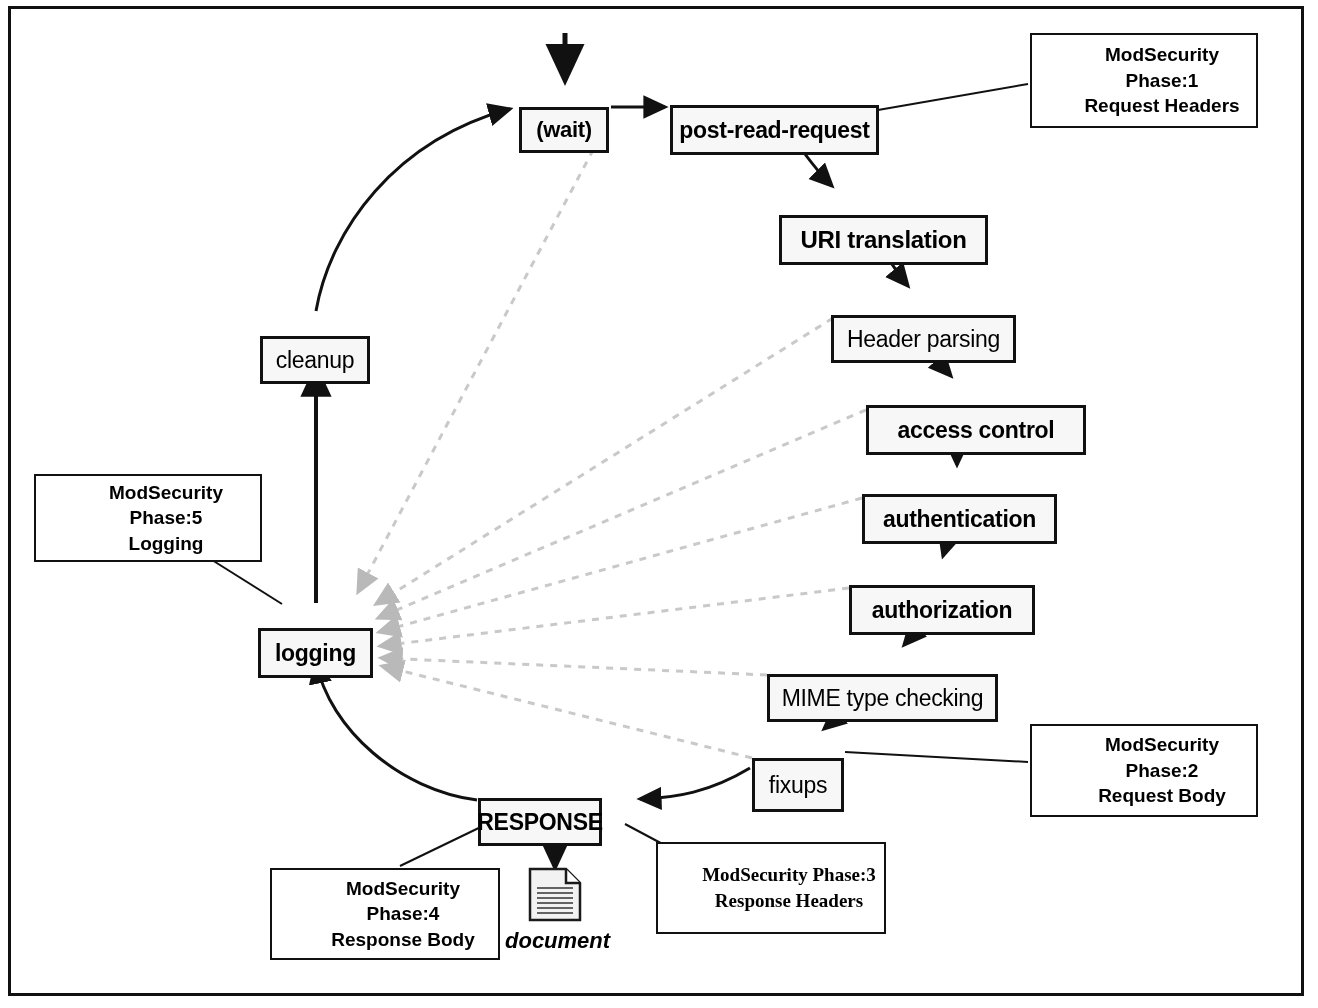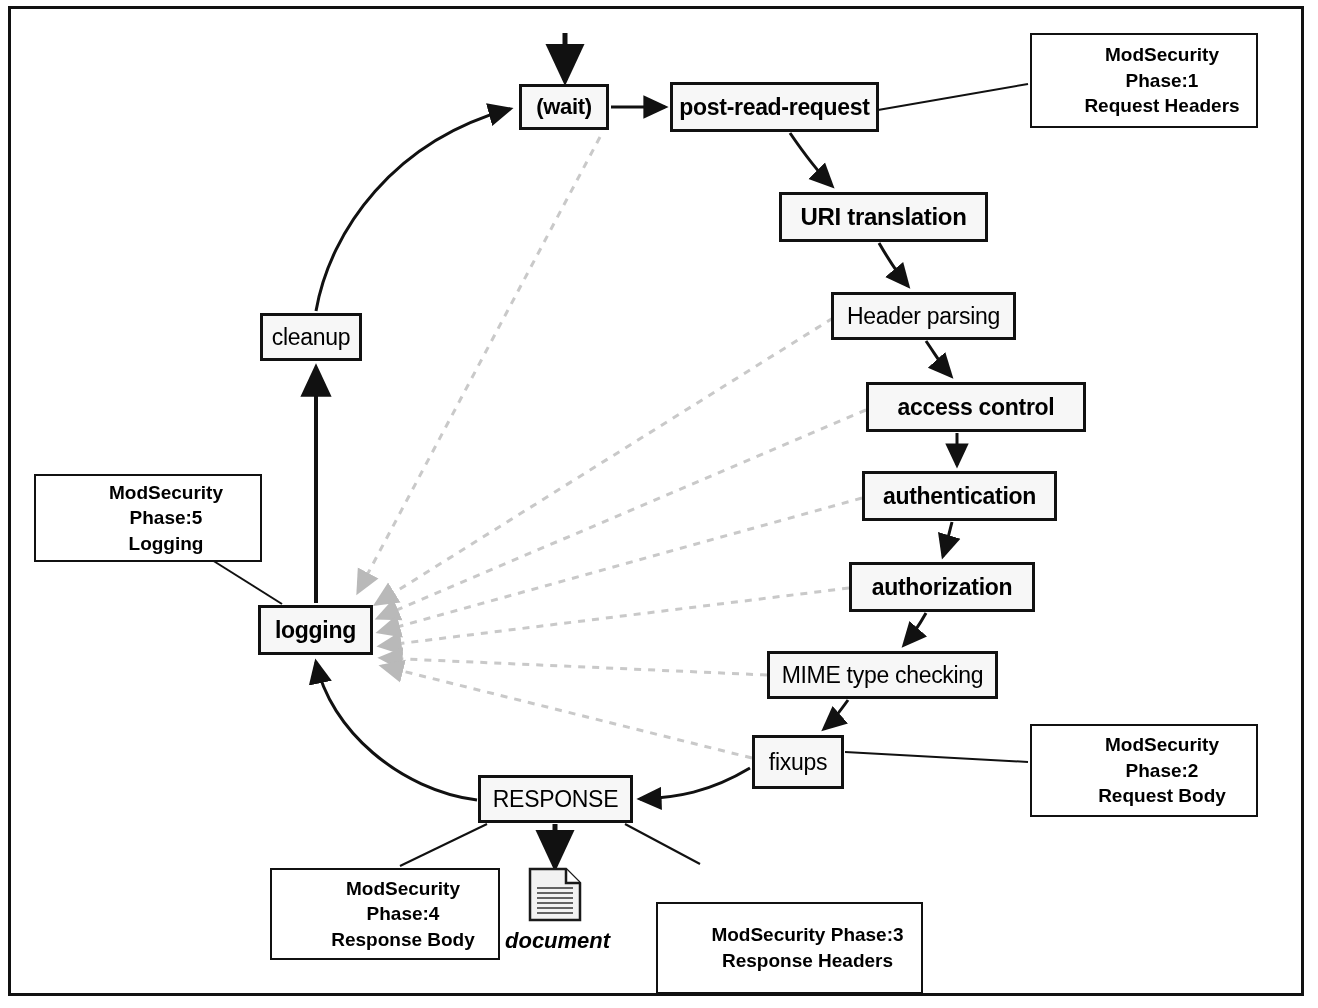--- a/index.html
+++ b/index.html
@@ -37,20 +37,21 @@
     box-sizing: border-box;
     background: #f7f7f7;
     border: 3px solid #111111;
     display: flex;
     align-items: center;
     justify-content: center;
     color: #000000;
     text-align: center;
     white-space: nowrap;
     letter-spacing: -0.3px;
+    margin-top: 23px;
   }
   .node .lbl {
     display: block;
     line-height: 1;
     padding: 0 6px;
   }
   .callout {
     position: absolute;
     box-sizing: border-box;
     background: #ffffff;
@@ -167,29 +168,29 @@
   </div>
 
   <div class="node" style="left:767px; top:651px; width:231px; height:48px; font-size:23px; font-weight:normal;">
     <span class="lbl">MIME type checking</span>
   </div>
 
   <div class="node" style="left:752px; top:735px; width:92px; height:54px; font-size:23px; font-weight:normal;">
     <span class="lbl">fixups</span>
   </div>
 
-  <div class="node" style="left:478px; top:775px; width:155px; height:48px; font-size:23px; font-weight:normal;">
+  <div class="node" style="left:478px; top:775px; width:124px; height:48px; font-size:23px; font-weight:bold;">
     <span class="lbl">RESPONSE</span>
   </div>
 
   <div class="node" style="left:258px; top:605px; width:115px; height:50px; font-size:23px; font-weight:bold;">
     <span class="lbl">logging</span>
   </div>
 
-  <div class="node" style="left:260px; top:313px; width:102px; height:48px; font-size:23px; font-weight:normal;">
+  <div class="node" style="left:260px; top:313px; width:110px; height:48px; font-size:23px; font-weight:normal;">
     <span class="lbl">cleanup</span>
   </div>
 
   <div class="callout" style="left:1030px; top:33px; width:228px; height:95px;">
     <span>ModSecurity Phase:1</span>
     <span>Request Headers</span>
   </div>
 
   <div class="callout" style="left:34px; top:474px; width:228px; height:88px;">
     <span>ModSecurity Phase:5</span>
@@ -199,21 +200,21 @@
   <div class="callout" style="left:1030px; top:724px; width:228px; height:93px;">
     <span>ModSecurity Phase:2</span>
     <span>Request Body</span>
   </div>
 
   <div class="callout" style="left:238px; top:868px; width:230px; height:92px;margin-left:32px;">
     <span>ModSecurity Phase:4</span>
     <span>Response Body</span>
   </div>
 
-  <div class="callout" style="left:656px; top:902px; width:267px; height:92px;">
+  <div class="callout" style="left:656px; top:842px; width:230px; height:92px;font-family:Liberation Serif, serif;">
     <span>ModSecurity Phase:3</span>
     <span>Response Headers</span>
   </div>
 
   <svg class="doc-icon" style="left:525px; top:866px;" width="62" height="58" viewBox="0 0 62 58">
     <path d="M5 3 L41 3 L55 17 L55 54 L5 54 Z" fill="#f2f2f2" stroke="#1a1a1a" stroke-width="2.5"></path>
     <path d="M41 3 L41 17 L55 17" fill="#ffffff" stroke="#1a1a1a" stroke-width="2.5"></path>
     <g stroke="#333333" stroke-width="1.6">
       <line x1="12" y1="22" x2="48" y2="22"></line>
       <line x1="12" y1="27" x2="48" y2="27"></line>

